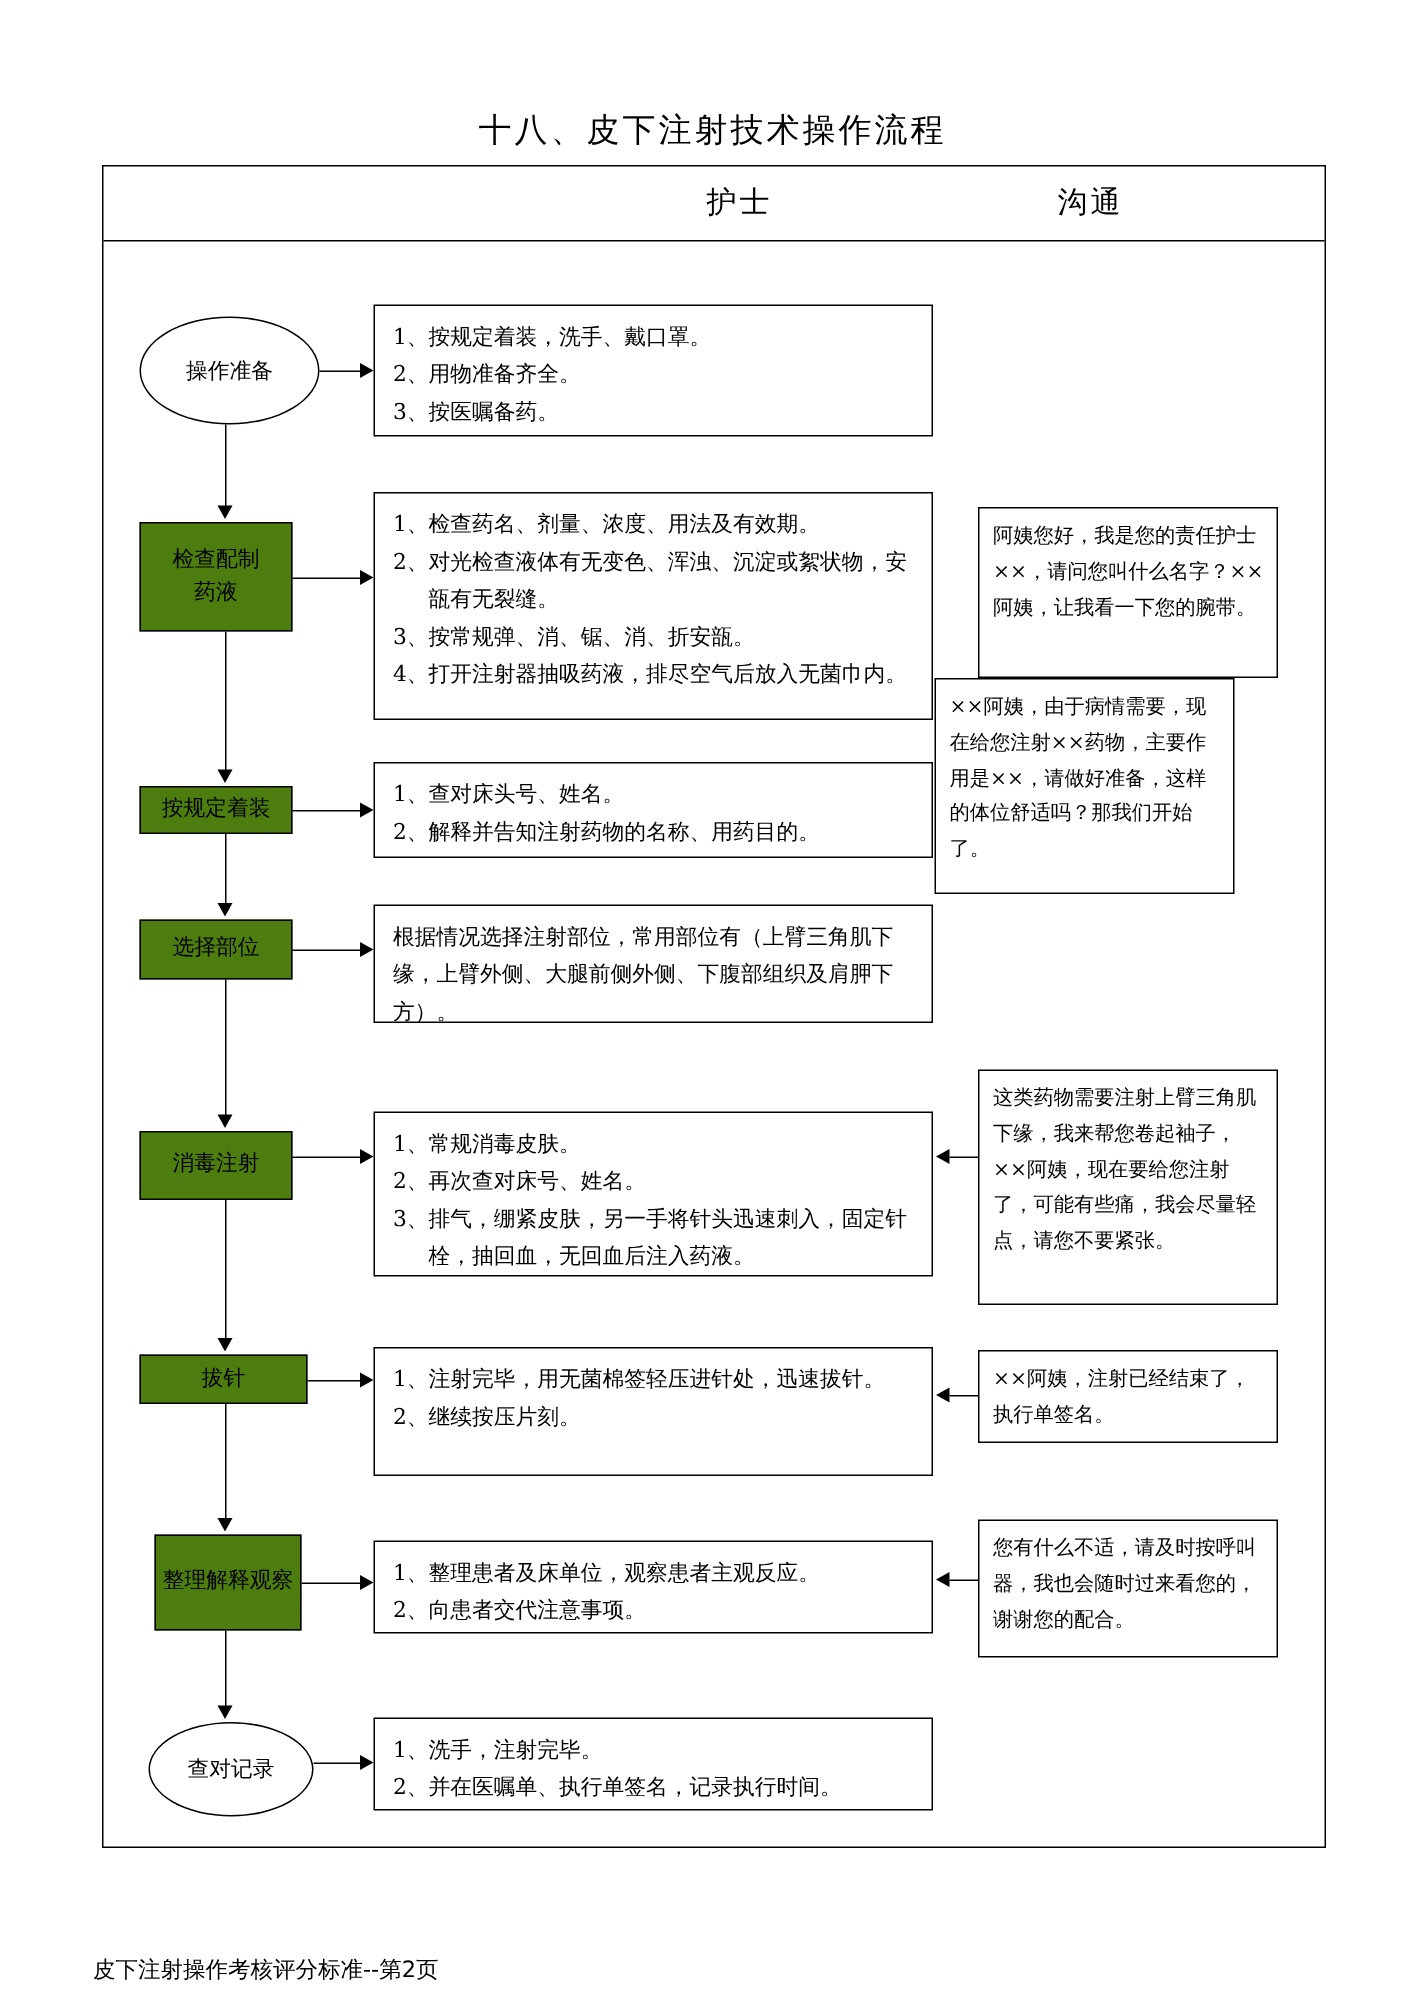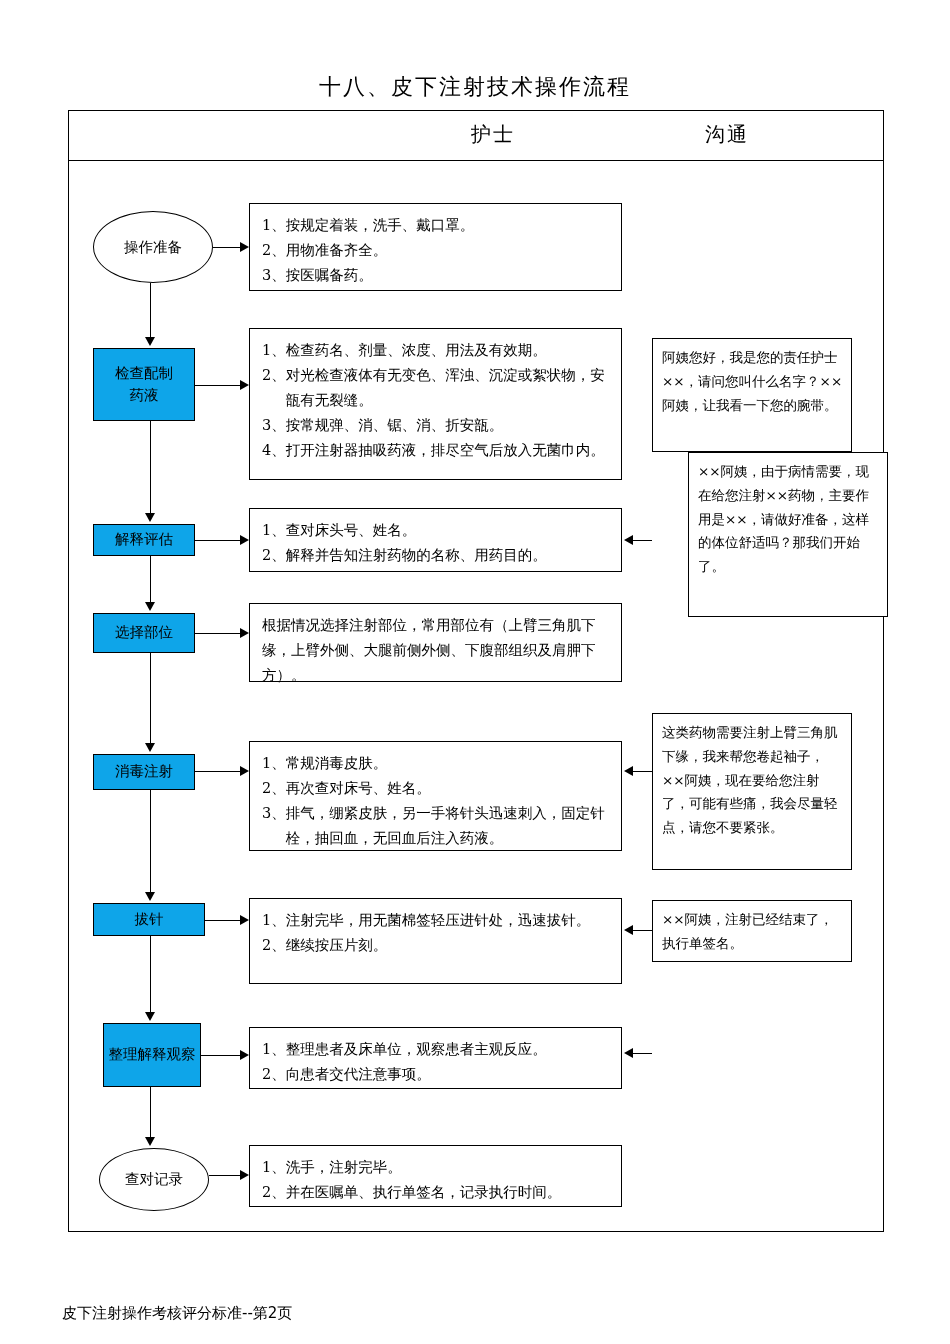--- a/index.html
+++ b/index.html
@@ -75,21 +75,21 @@
   
   .step-box {
     border: 1.3px solid #000;
     display: flex;
     align-items: center;
     justify-content: center;
     text-align: center;
     font-size: 14.5px;
     line-height: 1.5;
     font-family: "DejaVu Serif", "Liberation Serif", serif;
-    background: #0ea5e9;
+    background: #4d7c0f;
   }
   .step-oval {
     border: 1.4px solid #000;
     border-radius: 50%;
     display: flex;
     align-items: center;
     justify-content: center;
     text-align: center;
     font-size: 14.5px;
     font-family: "DejaVu Serif", "Liberation Serif", serif;
@@ -279,41 +279,41 @@
       <span class="num">3、</span>
       <span class="txt">按常规弹、消、锯、消、折安瓿。</span>
     </div>
     <div class="li">
       <span class="num">4、</span>
       <span class="txt">打开注射器抽吸药液，排尽空气后放入无菌巾内。</span>
     </div>
   </div>
 
   <div class="node step-box" style="left:93px; top:524px; width:102px; height:32px;">
-    <span>解释评估</span>
+    <span>按规定着装</span>
   </div>
   <div class="node content-box" style="left:249px; top:508px; width:373px; height:64px;">
     <div class="li">
       <span class="num">1、</span>
       <span class="txt">查对床头号、姓名。</span>
     </div>
     <div class="li">
       <span class="num">2、</span>
       <span class="txt">解释并告知注射药物的名称、用药目的。</span>
     </div>
   </div>
 
   <div class="node step-box" style="left:93px; top:613px; width:102px; height:40px;">
     <span>选择部位</span>
   </div>
   <div class="node content-box" style="left:249px; top:603px; width:373px; height:79px;">
     <div class="plain">根据情况选择注射部位，常用部位有（上臂三角肌下缘，上臂外侧、大腿前侧外侧、下腹部组织及肩胛下方）。</div>
   </div>
 
-  <div class="node step-box" style="left:93px; top:754px; width:102px; height:36px;">
+  <div class="node step-box" style="left:93px; top:754px; width:102px; height:46px;">
     <span>消毒注射</span>
   </div>
   <div class="node content-box" style="left:249px; top:741px; width:373px; height:110px;">
     <div class="li">
       <span class="num">1、</span>
       <span class="txt">常规消毒皮肤。</span>
     </div>
     <div class="li">
       <span class="num">2、</span>
       <span class="txt">再次查对床号、姓名。</span>
@@ -364,28 +364,31 @@
     <div class="li">
       <span class="num">2、</span>
       <span class="txt">并在医嘱单、执行单签名，记录执行时间。</span>
     </div>
   </div>
 
   <div class="node comm-box" style="left:652px; top:338px; width:200px; height:114px;">
     <div>阿姨您好，我是您的责任护士××，请问您叫什么名字？××阿姨，让我看一下您的腕带。</div>
   </div>
 
-  <div class="node comm-box" style="left:688px; top:452px; width:200px; height:165px;">
+  <div class="node comm-box" style="left:623px; top:452px; width:200px; height:144px;">
     <div>××阿姨，由于病情需要，现在给您注射××药物，主要作用是××，请做好准备，这样的体位舒适吗？那我们开始了。</div>
   </div>
 
   <div class="node comm-box" style="left:652px; top:713px; width:200px; height:157px;">
     <div>这类药物需要注射上臂三角肌下缘，我来帮您卷起袖子，××阿姨，现在要给您注射了，可能有些痛，我会尽量轻点，请您不要紧张。</div>
   </div>
 
   <div class="node comm-box" style="left:652px; top:900px; width:200px; height:62px;">
     <div>××阿姨，注射已经结束了，执行单签名。</div>
   </div>
 
+  <div class="node comm-box" style="left:652px; top:1013px; width:200px; height:92px;">
+    <div>您有什么不适，请及时按呼叫器，我也会随时过来看您的，谢谢您的配合。</div>
+  </div>
 
   <div class="footer">皮下注射操作考核评分标准--第2页</div>
 
 </div>
 
 </body></html>

